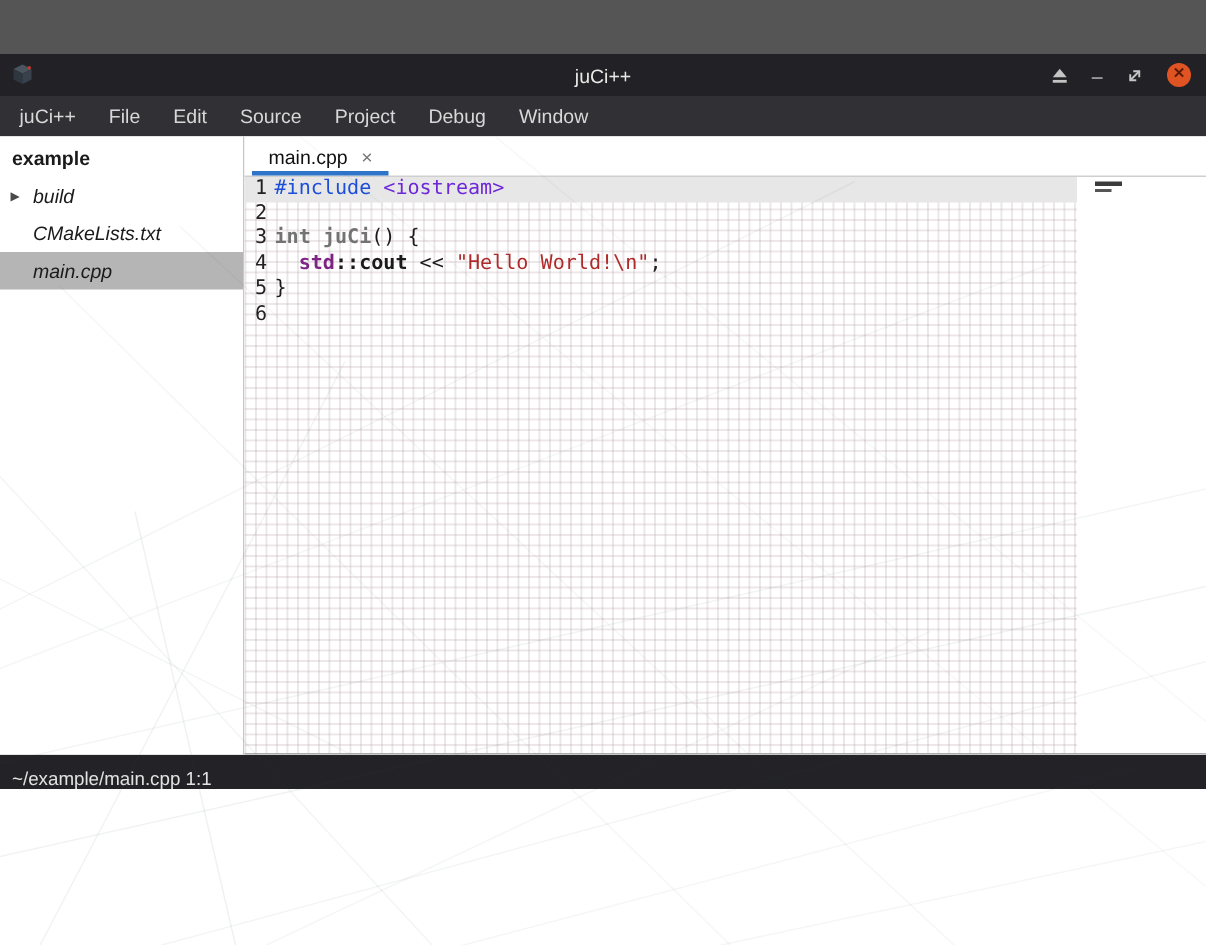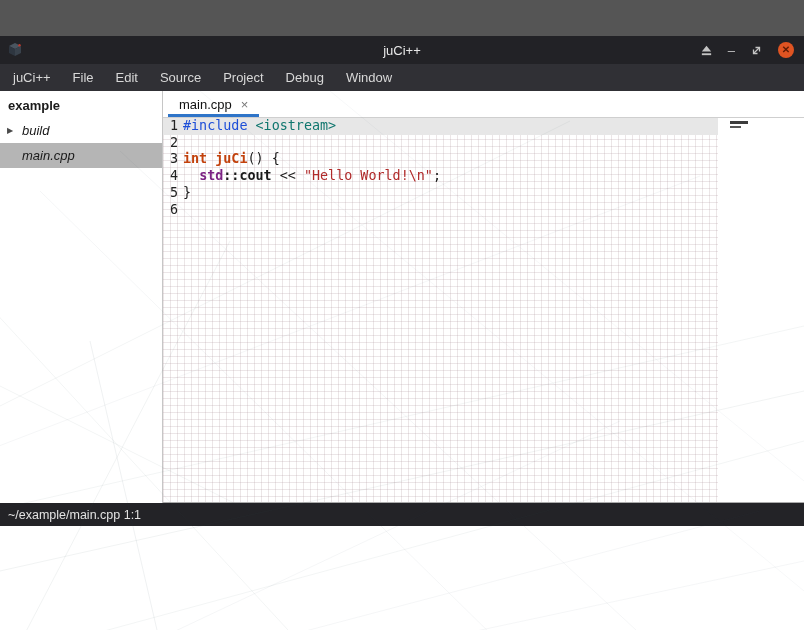--- a/index.html
+++ b/index.html
@@ -58,35 +58,35 @@
   }
   .code-lines { position:relative; }
   .code-row {
     display:flex; width:555px; line-height:16.7px;
     font-family:"DejaVu Sans Mono", monospace; font-size:13.4px; color:#1a1a1a;
   }
   .code-row.current { background:#e7e7e7; }
   .gutter { width:15px; text-align:right; color:#222; flex:none; }
   .code { white-space:pre; padding-left:5px; }
   .tok-preproc { color:#1d4ed8; }
-  .tok-include { color:#0f766e; }
-  .tok-keyword { color:#c2410c; font-weight:bold; }
+  .tok-include { color:#6d28d9; }
+  .tok-keyword { color:#737373; font-weight:bold; }
   .tok-ns      { color:#7c2384; font-weight:bold; }
   .tok-bold    { color:#1a1a1a; font-weight:bold; }
   .tok-string  { color:#b02a2a; }
   .tok-plain   { color:#1a1a1a; }
   .scroll-indicator { position:absolute; right:56px; top:3px; width:18px; }
   .scroll-indicator .bar1 { height:3px; background:#3c3c3c; margin-bottom:2px; }
   .scroll-indicator .bar2 { height:2px; width:11px; background:#565656; }
   
   .bottom-panel { flex:1; border-top:1px solid #ababab; background:#fff; }
   
   .statusbar {
     height:23px; background:#232327; color:#e2e2e2; font-size:12.5px;
-    display:flex; align-items:center; padding-left:8px;
+    display:flex; align-items:flex-end; padding-left:8px;
   }
   
   .strands { position:absolute; left:0; top:55px; width:804px; height:552px; z-index:6; pointer-events:none; }
 </style>
 </head>
 <body>
 
 <div class="window">
 
   <div class="titlebar">
@@ -128,20 +128,24 @@
 
   <div class="content">
 
     <div class="sidebar">
       <div class="tree-root">example</div>
       <div id="tree-items">
           <div class="tree-item">
             <span class="tree-icon">▶</span>
             <span class="tree-label">build</span>
           </div>
+          <div class="tree-item">
+            <span class="tree-icon"></span>
+            <span class="tree-label">CMakeLists.txt</span>
+          </div>
           <div class="tree-item selected">
             <span class="tree-icon"></span>
             <span class="tree-label">main.cpp</span>
           </div>
         </div>
     </div>
 
     <div class="main">
 
       <div class="tabbar">

